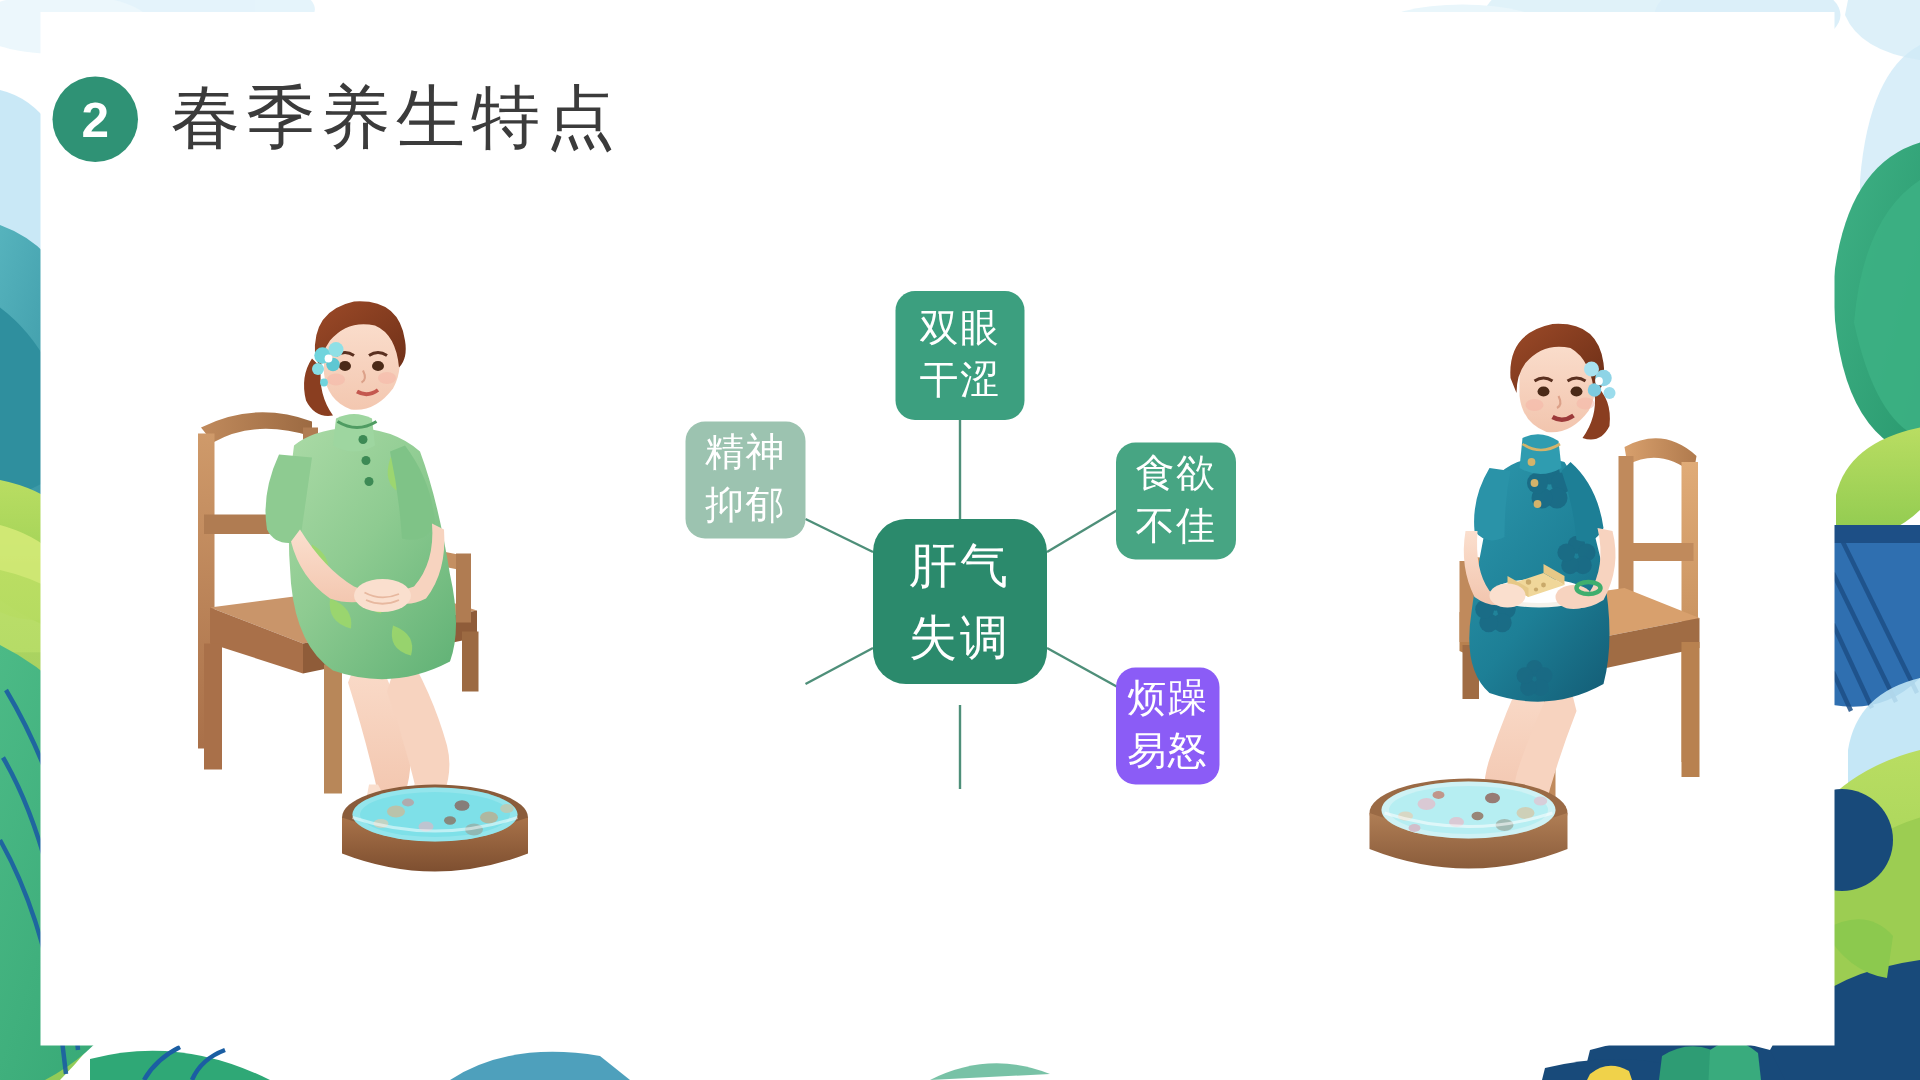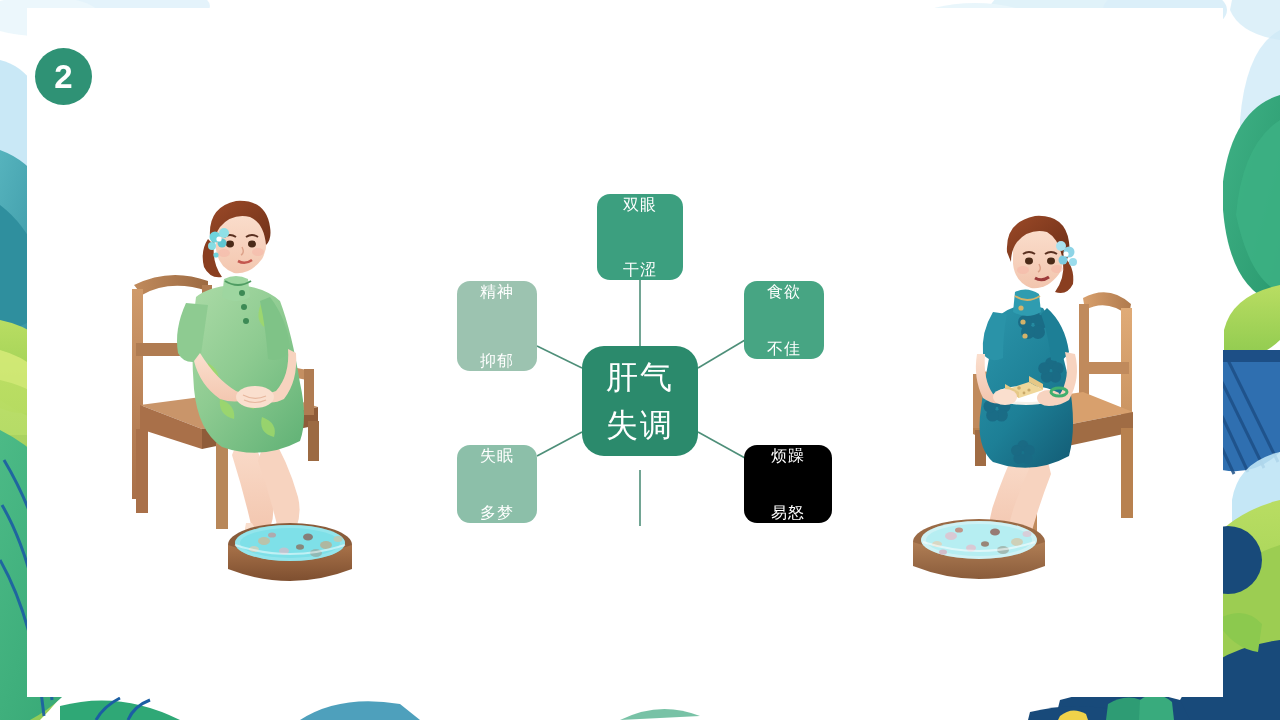--- a/index.html
+++ b/index.html
@@ -95,21 +95,21 @@
     letter-spacing: 1px;
     z-index: 2;
   }
   .node .ln { display: block; }
   .node-center {
     border-radius: 22px;
     font-size: 32px;
     letter-spacing: 2px;
     line-height: 1.5;
   }
-  .node-satellite { font-size: 16px; justify-content: space-between; }
+  .node-satellite { font-size: 26px; }
   
   .illus {
     position: absolute;
     z-index: 6;
   }
   #illus-left { left: 112px; top: 193px; width: 280px; height: 400px; }
   #illus-right { left: 893px; top: 212px; width: 280px; height: 385px; }
 </style>
 </head>
 <body>
@@ -215,20 +215,21 @@
 
     <g>
       <path d="M1280,0 L1280,40 Q1240,34 1230,10 L1232,0 Z" fill="#cfeaf7" opacity="0.7"></path>
     </g>
   </svg>
 
   <div id="card"></div>
 
   <div id="title-row" style="z-index:8;">
     <div id="badge">2</div>
+    <div id="title-text">春季养生特点</div>
   </div>
 
   <svg class="illus" id="illus-left" viewBox="0 0 280 400" xmlns="http://www.w3.org/2000/svg">
     <defs>
       <linearGradient id="Lwood" x1="0" y1="0" x2="1" y2="0">
         <stop offset="0%" stop-color="#c08a5c"></stop>
           <stop offset="100%" stop-color="#9c6a42"></stop>
       </linearGradient>
       <linearGradient id="Lwood2" x1="0" y1="0" x2="0" y2="1">
         <stop offset="0%" stop-color="#cf9a6a"></stop>
@@ -540,35 +541,31 @@
     <div class="node node-center" style="left:142px; top:166px; width:116px; height:110px; background:#2b8a6c;">
       <span class="ln">肝气</span>
       <span class="ln">失调</span>
     </div>
 
     <div class="node node-satellite" style="left:157px; top:14px; width:86px; height:86px; background:#3c9f7f;">
       <span class="ln">双眼</span>
       <span class="ln">干涩</span>
     </div>
 
-    <div class="node node-satellite" style="left:304px; top:101px; width:80px; height:78px; background:#47a583;">
+    <div class="node node-satellite" style="left:304px; top:115px; width:80px; height:78px; background:#47a583;">
       <span class="ln">食欲</span>
       <span class="ln">不佳</span>
     </div>
 
-    <div class="node node-satellite" style="left:304px; top:265px; width:88px; height:78px; background:#000000;">
+    <div class="node node-satellite" style="left:304px; top:265px; width:69px; height:78px; background:#8b5cf6;">
       <span class="ln">烦躁</span>
       <span class="ln">易怒</span>
     </div>
 
 
-    <div class="node node-satellite" style="left:17px; top:265px; width:80px; height:78px; background:#8cbfa9;">
-      <span class="ln">失眠</span>
-      <span class="ln">多梦</span>
-    </div>
-
-    <div class="node node-satellite" style="left:17px; top:101px; width:80px; height:90px; background:#9cc3b0;">
+
+    <div class="node node-satellite" style="left:17px; top:101px; width:80px; height:78px; background:#9cc3b0;">
       <span class="ln">精神</span>
       <span class="ln">抑郁</span>
     </div>
   </div>
 
 </div>
 
 </body></html>

